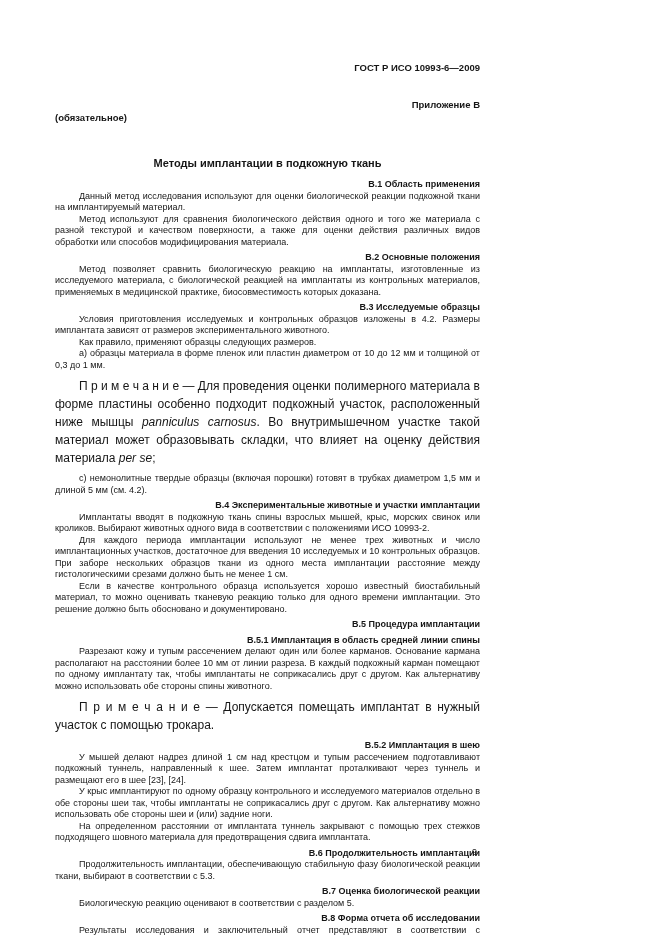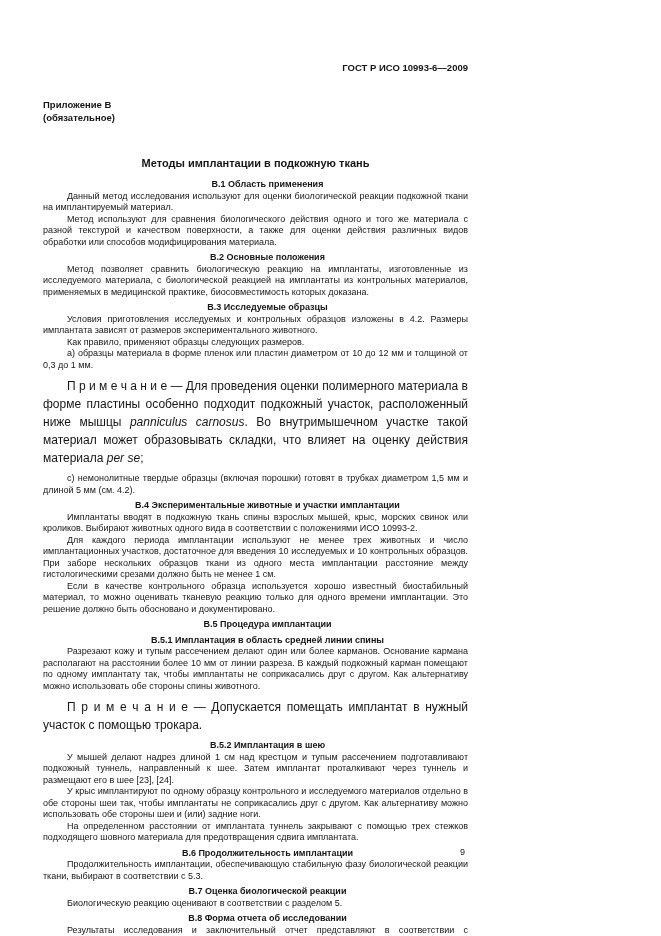--- a/index.html
+++ b/index.html
@@ -10,31 +10,32 @@
   .page {
     position: relative;
     width: 545px;
     height: 936px;
     background: #ffffff;
     color: #161616;
     font-family: "Liberation Sans", "DejaVu Sans", sans-serif;
     box-sizing: border-box;
     padding: 62px 77px 0 43px;
     overflow: hidden;
+    margin-left: 12px;
   }
   .doc-header {
     text-align: right;
     font-weight: bold;
     font-size: 9.5px;
     line-height: 11px;
     white-space: nowrap;
   }
   .annex-label {
     margin-top: 25px;
-    text-align: left;
+    text-align: right;
     font-weight: bold;
     font-size: 9.5px;
     line-height: 13px;
   }
   .annex-type {
     text-align: left;
     font-weight: bold;
     font-size: 9.5px;
     line-height: 13px;
   }
@@ -49,21 +50,21 @@
     margin: 0;
     text-indent: 24px;
     text-align: justify;
     font-size: 9px;
     line-height: 11.5px;
     hyphens: auto;
     -webkit-hyphens: auto;
   }
   .blocks p.heading {
     font-weight: bold;
-    text-align: center;
+    text-align: right;
     margin-top: 4px;
     hyphens: none;
   }
   .blocks p.note {
     font-size: 12px;
     line-height: 18px;
     margin: 6px 0 6px 0;
   }
   .page-number {
     position: absolute;

